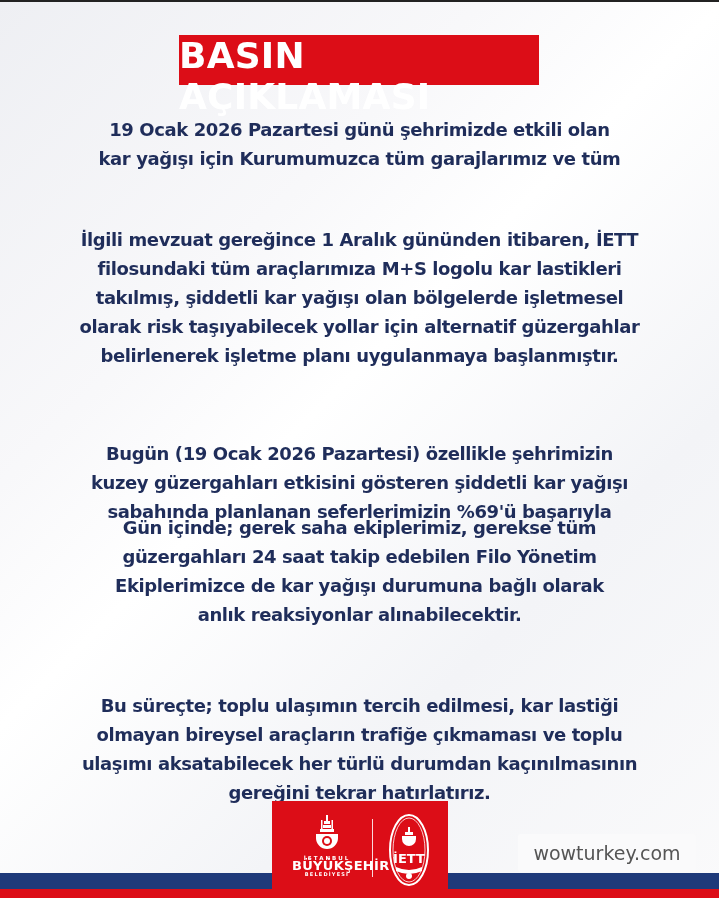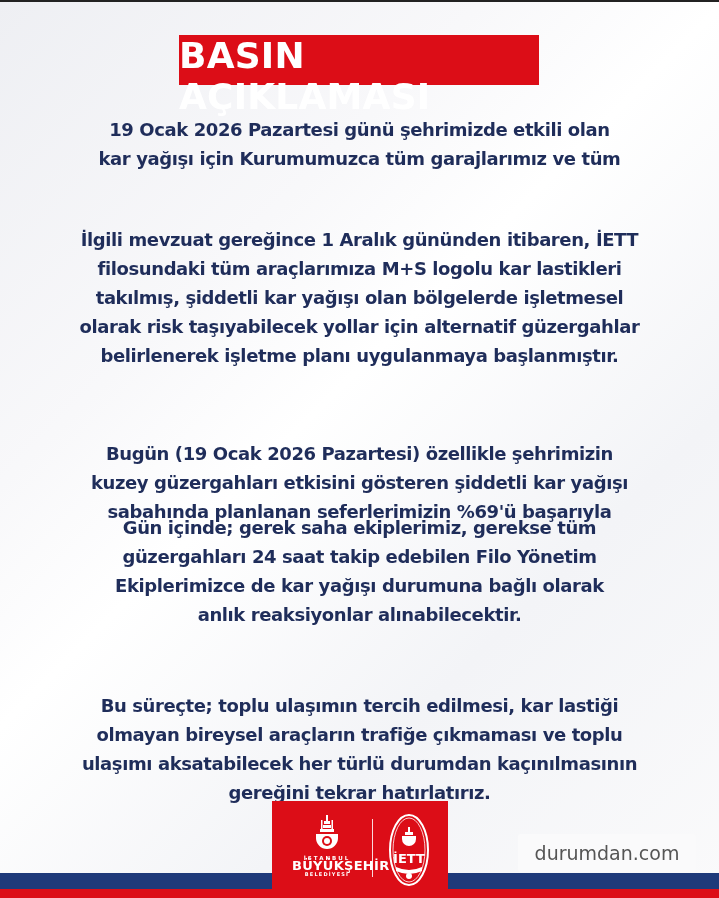--- a/index.html
+++ b/index.html
@@ -123,14 +123,14 @@
         <path d="M14 23 h14 v3 a7 7 0 0 1 -14 0 z"></path>
       </g>
       <text x="21" y="50" text-anchor="middle" fill="#fff" font-size="13" font-weight="bold" font-family="DejaVu Sans, sans-serif">İETT</text>
       <path d="M8 54 q13 6 26 0 v4 q-13 6 -26 0 z" fill="#fff"></path>
       <circle cx="21" cy="63" r="3" fill="#fff"></circle>
     </svg>
   </div>
 </div>
 
 <div class="watermark">
-  <span>durumdan.com</span>
+  <span>wowturkey.com</span>
 </div>
 
 </body></html>

